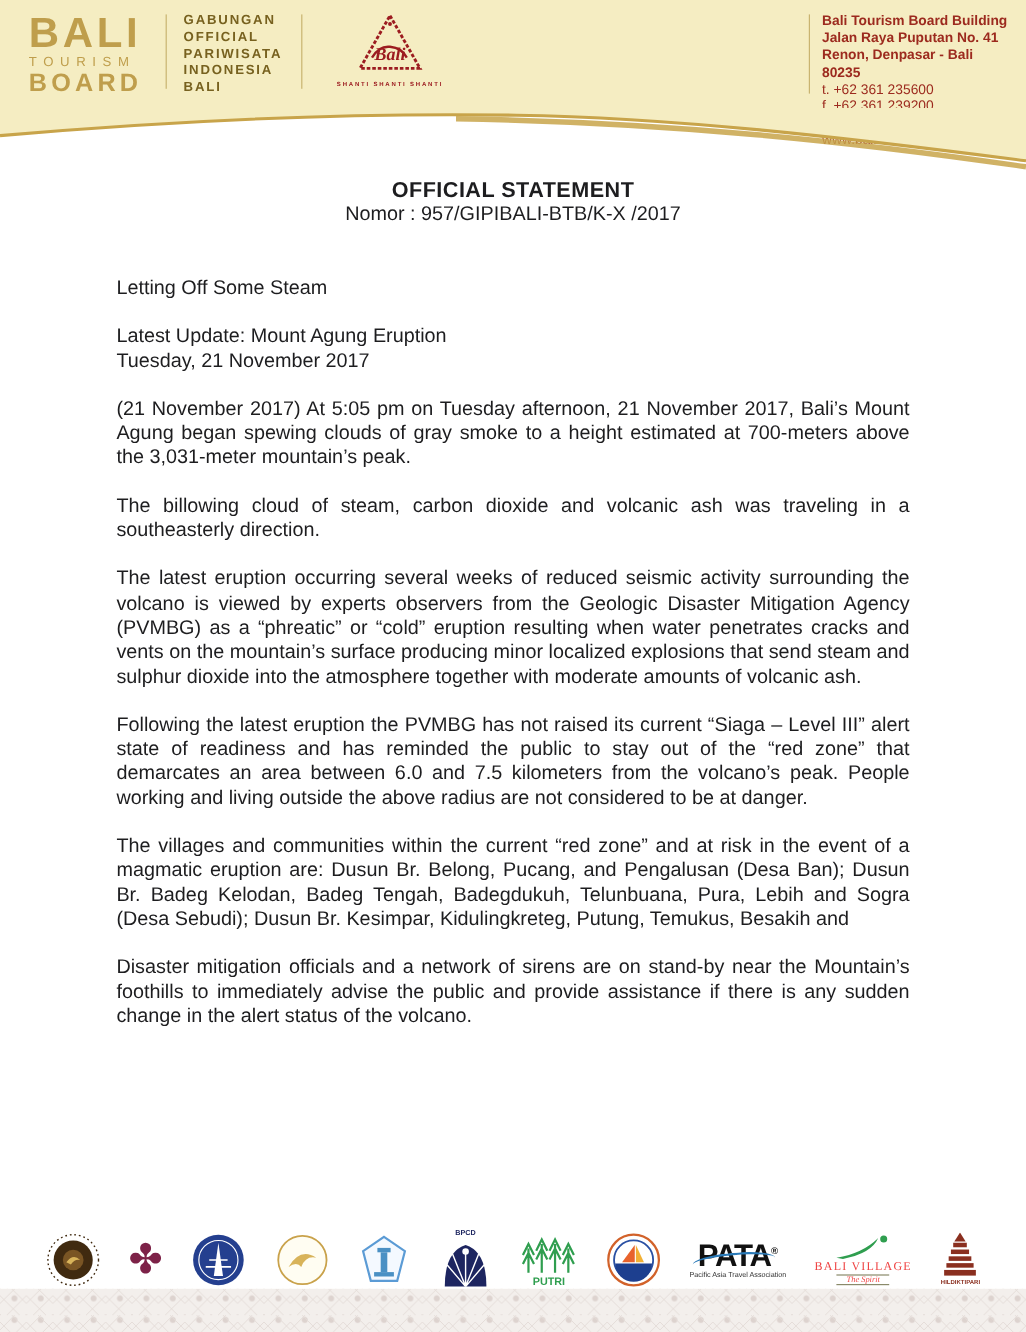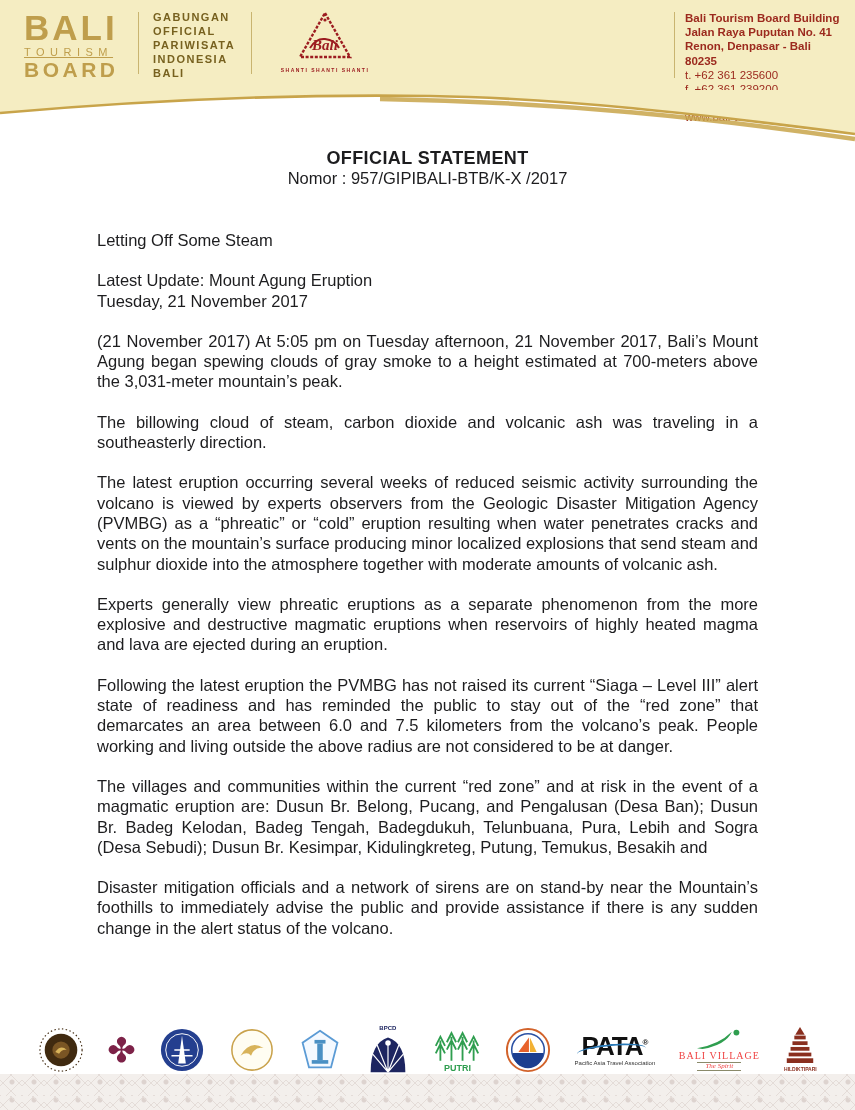--- a/index.html
+++ b/index.html
@@ -5,21 +5,21 @@
   html,body{margin:0;padding:0;background:#ffffff;}
   .page{
     position:relative;width:855px;height:1110px;background:#ffffff;overflow:hidden;
     font-family:"Liberation Sans","DejaVu Sans",sans-serif;color:#1d1d1f;
   }
   
   .letterhead{position:absolute;top:0;left:0;width:855px;height:90px;background:#f5edc2;}
   .lh-inner{position:relative;display:flex;align-items:flex-start;padding:10px 0 0 24px;height:80px;}
   .btb-logo{color:#bf9e4c;line-height:1;width:100px;}
   .btb-bali{font-size:35px;font-weight:700;letter-spacing:3px;}
-  .btb-tourism{font-size:11px;font-weight:400;letter-spacing:5.5px;margin-top:2px;text-decoration:underline;}
+  .btb-tourism{font-size:11px;font-weight:400;letter-spacing:5.5px;margin-top:2px;}
   .btb-board{font-size:21px;font-weight:700;letter-spacing:3.5px;margin-top:1px;}
   .lh-div{width:1px;background:#c9b470;height:62px;margin:2px 14px 0 14px;}
   .gipi-text{color:#77611f;font-size:11px;font-weight:700;line-height:14px;width:84px;}
   .gipi-text span{display:block;letter-spacing:1.5px;}
   .emblem-block{width:110px;text-align:center;margin-left:4px;}
   .emblem-motto{font-size:5px;letter-spacing:1.5px;color:#9c1c20;font-weight:700;margin-top:1px;}
   .lh-spacer{flex:1;}
   .contact-div{width:1px;background:#c9b470;height:66px;margin-top:2px;}
   .contact{color:#9c2a1e;font-size:11.5px;line-height:14.2px;padding:1px 10px 0 10px;width:160px;}
   .contact .c-strong{font-weight:700;}
@@ -106,21 +106,20 @@
   <div class="doc-title">OFFICIAL STATEMENT</div>
   <div class="doc-number">Nomor : 957/GIPIBALI-BTB/K-X /2017</div>
 
   <div class="doc-body">
     <p class="nojust">Letting Off Some Steam</p>
     <p class="nojust"><span>Latest Update: Mount Agung Eruption</span><br>
       <span>Tuesday, 21 November 2017</span></p>
     <p>(21 November 2017) At 5:05 pm on Tuesday afternoon, 21 November 2017, Bali’s Mount Agung began spewing clouds of gray smoke to a height estimated at 700-meters above the 3,031-meter mountain’s peak.</p>
     <p>The billowing cloud of steam, carbon dioxide and volcanic ash was traveling in a southeasterly direction.</p>
     <p>The latest eruption occurring several weeks of reduced seismic activity surrounding the volcano is viewed by experts observers from the Geologic Disaster Mitigation Agency (PVMBG) as a “phreatic” or “cold” eruption resulting when water penetrates cracks and vents on the mountain’s surface producing minor localized explosions that send steam and sulphur dioxide into the atmosphere together with moderate amounts of volcanic ash.</p>
-    <p>Experts generally view phreatic eruptions as a separate phenomenon from the more explosive and destructive magmatic eruptions when reservoirs of highly heated magma and lava are ejected during an eruption.</p>
     <p>Following the latest eruption the PVMBG has not raised its current “Siaga – Level III” alert state of readiness and has reminded the public to stay out of the “red zone” that demarcates an area between 6.0 and 7.5 kilometers from the volcano’s peak. People working and living outside the above radius are not considered to be at danger.</p>
     <p>The villages and communities within the current “red zone” and at risk in the event of a magmatic eruption are: Dusun Br. Belong, Pucang, and Pengalusan (Desa Ban); Dusun Br. Badeg Kelodan, Badeg Tengah, Badegdukuh, Telunbuana, Pura, Lebih and Sogra (Desa Sebudi); Dusun Br. Kesimpar, Kidulingkreteg, Putung, Temukus, Besakih and</p>
     <p>Disaster mitigation officials and a network of sirens are on stand-by near the Mountain’s foothills to immediately advise the public and provide assistance if there is any sudden change in the alert status of the volcano.</p>
   </div>
 
   <div class="logos-row">
 
     <div class="logo-item">
       <svg width="46" height="46" viewBox="0 0 48 48">
         <circle cx="24" cy="24" r="22" fill="none" stroke="#402a10" stroke-width="1.2" stroke-dasharray="1.5 2.5"></circle>

